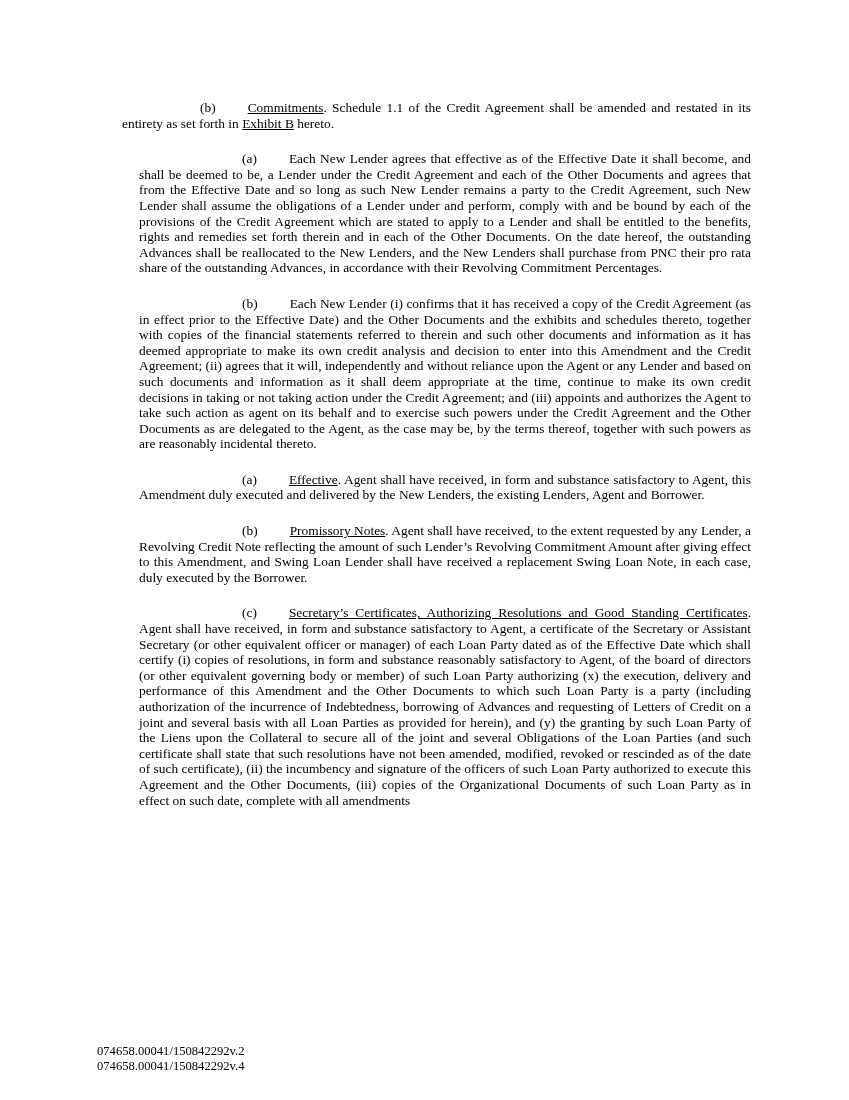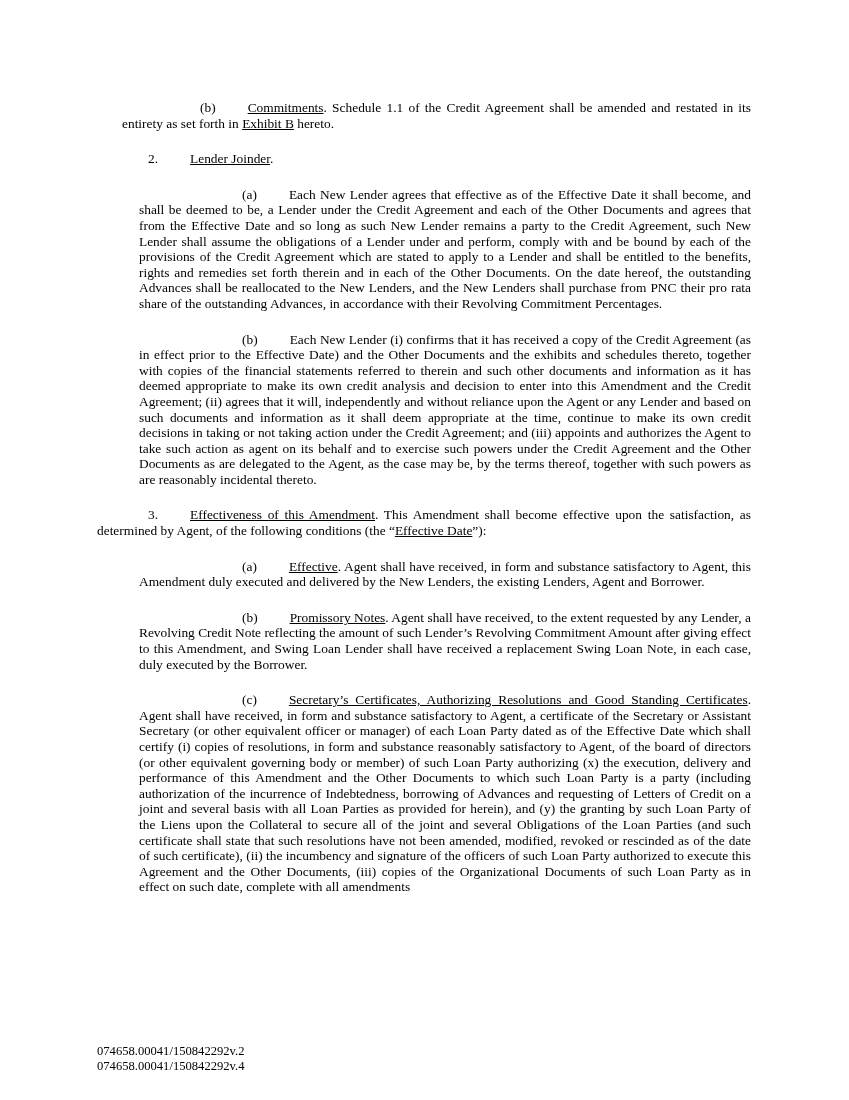--- a/index.html
+++ b/index.html
@@ -58,24 +58,22 @@
     line-height: 15px;
     text-align: center;
   }
 </style>
 </head>
 <body>
 
 <div class="page">
   <div class="doc-body">
       <p class="para kind-block-item"><span>(b)</span><span class="tab"></span><span class="u">Commitments</span><span>.  Schedule 1.1 of the Credit Agreement shall be amended and restated in its entirety as set forth in </span><span class="u">Exhibit B</span><span> hereto.</span></p>
-      <p class="para kind-section"><span>2.</span><span class="tab"></span><span class="u">Lender Joinder</span><span>.</span></p>
       <p class="para kind-item"><span>(a)</span><span class="tab"></span><span>Each New Lender agrees that effective as of the Effective Date it shall become, and shall be deemed to be, a Lender under the Credit Agreement and each of the Other Documents and agrees that from the Effective Date and so long as such New Lender remains a party to the Credit Agreement, such New Lender shall assume the obligations of a Lender under and perform, comply with and be bound by each of the provisions of the Credit Agreement which are stated to apply to a Lender and shall be entitled to the benefits, rights and remedies set forth therein and in each of the Other Documents. On the date hereof, the outstanding Advances shall be reallocated to the New Lenders, and the New Lenders shall purchase from PNC their pro rata share of the outstanding Advances, in accordance with their Revolving Commitment Percentages.</span></p>
       <p class="para kind-item"><span>(b)</span><span class="tab"></span><span>Each New Lender (i) confirms that it has received a copy of the Credit Agreement (as in effect prior to the Effective Date) and the Other Documents and the exhibits and schedules thereto, together with copies of the financial statements referred to therein and such other documents and information as it has deemed appropriate to make its own credit analysis and decision to enter into this Amendment and the Credit Agreement; (ii) agrees that it will, independently and without reliance upon the Agent or any Lender and based on such documents and information as it shall deem appropriate at the time, continue to make its own credit decisions in taking or not taking action under the Credit Agreement; and (iii) appoints and authorizes the Agent to take such action as agent on its behalf and to exercise such powers under the Credit Agreement and the Other Documents as are delegated to the Agent, as the case may be, by the terms thereof, together with such powers as are reasonably incidental thereto.</span></p>
-      <p class="para kind-section"><span>3.</span><span class="tab"></span><span class="u">Effectiveness of this Amendment</span><span>.  This Amendment shall become effective upon the satisfaction, as determined by Agent, of the following conditions (the “</span><span class="u">Effective Date</span><span>”):</span></p>
       <p class="para kind-item"><span>(a)</span><span class="tab"></span><span class="u">Effective</span><span>.  Agent shall have received, in form and substance satisfactory to Agent, this Amendment duly executed and delivered by the New Lenders, the existing Lenders, Agent and Borrower.</span></p>
       <p class="para kind-item"><span>(b)</span><span class="tab"></span><span class="u">Promissory Notes</span><span>.  Agent shall have received, to the extent requested by any Lender, a Revolving Credit Note reflecting the amount of such Lender’s Revolving Commitment Amount after giving effect to this Amendment, and Swing Loan Lender shall have received a replacement Swing Loan Note, in each case, duly executed by the Borrower.</span></p>
       <p class="para kind-item"><span>(c)</span><span class="tab"></span><span class="u">Secretary’s Certificates, Authorizing Resolutions and Good Standing Certificates</span><span>. Agent shall have received, in form and substance satisfactory to Agent, a certificate of the Secretary or Assistant Secretary (or other equivalent officer or manager) of each Loan Party dated as of the Effective Date which shall certify (i) copies of resolutions, in form and substance reasonably satisfactory to Agent, of the board of directors (or other equivalent governing body or member) of such Loan Party authorizing (x) the execution, delivery and performance of this Amendment and the Other Documents to which such Loan Party is a party (including authorization of the incurrence of Indebtedness, borrowing of Advances and requesting of Letters of Credit on a joint and several basis with all Loan Parties as provided for herein), and (y) the granting by such Loan Party of the Liens upon the Collateral to secure all of the joint and several Obligations of the Loan Parties (and such certificate shall state that such resolutions have not been amended, modified, revoked or rescinded as of the date of such certificate), (ii) the incumbency and signature of the officers of such Loan Party authorized to execute this Agreement and the Other Documents, (iii) copies of the Organizational Documents of such Loan Party as in effect on such date, complete with all amendments</span></p>
     </div>
   <div class="footer">
     <div>074658.00041/150842292v.2</div>
     <div>074658.00041/150842292v.4</div>
   </div>
 </div>
 

